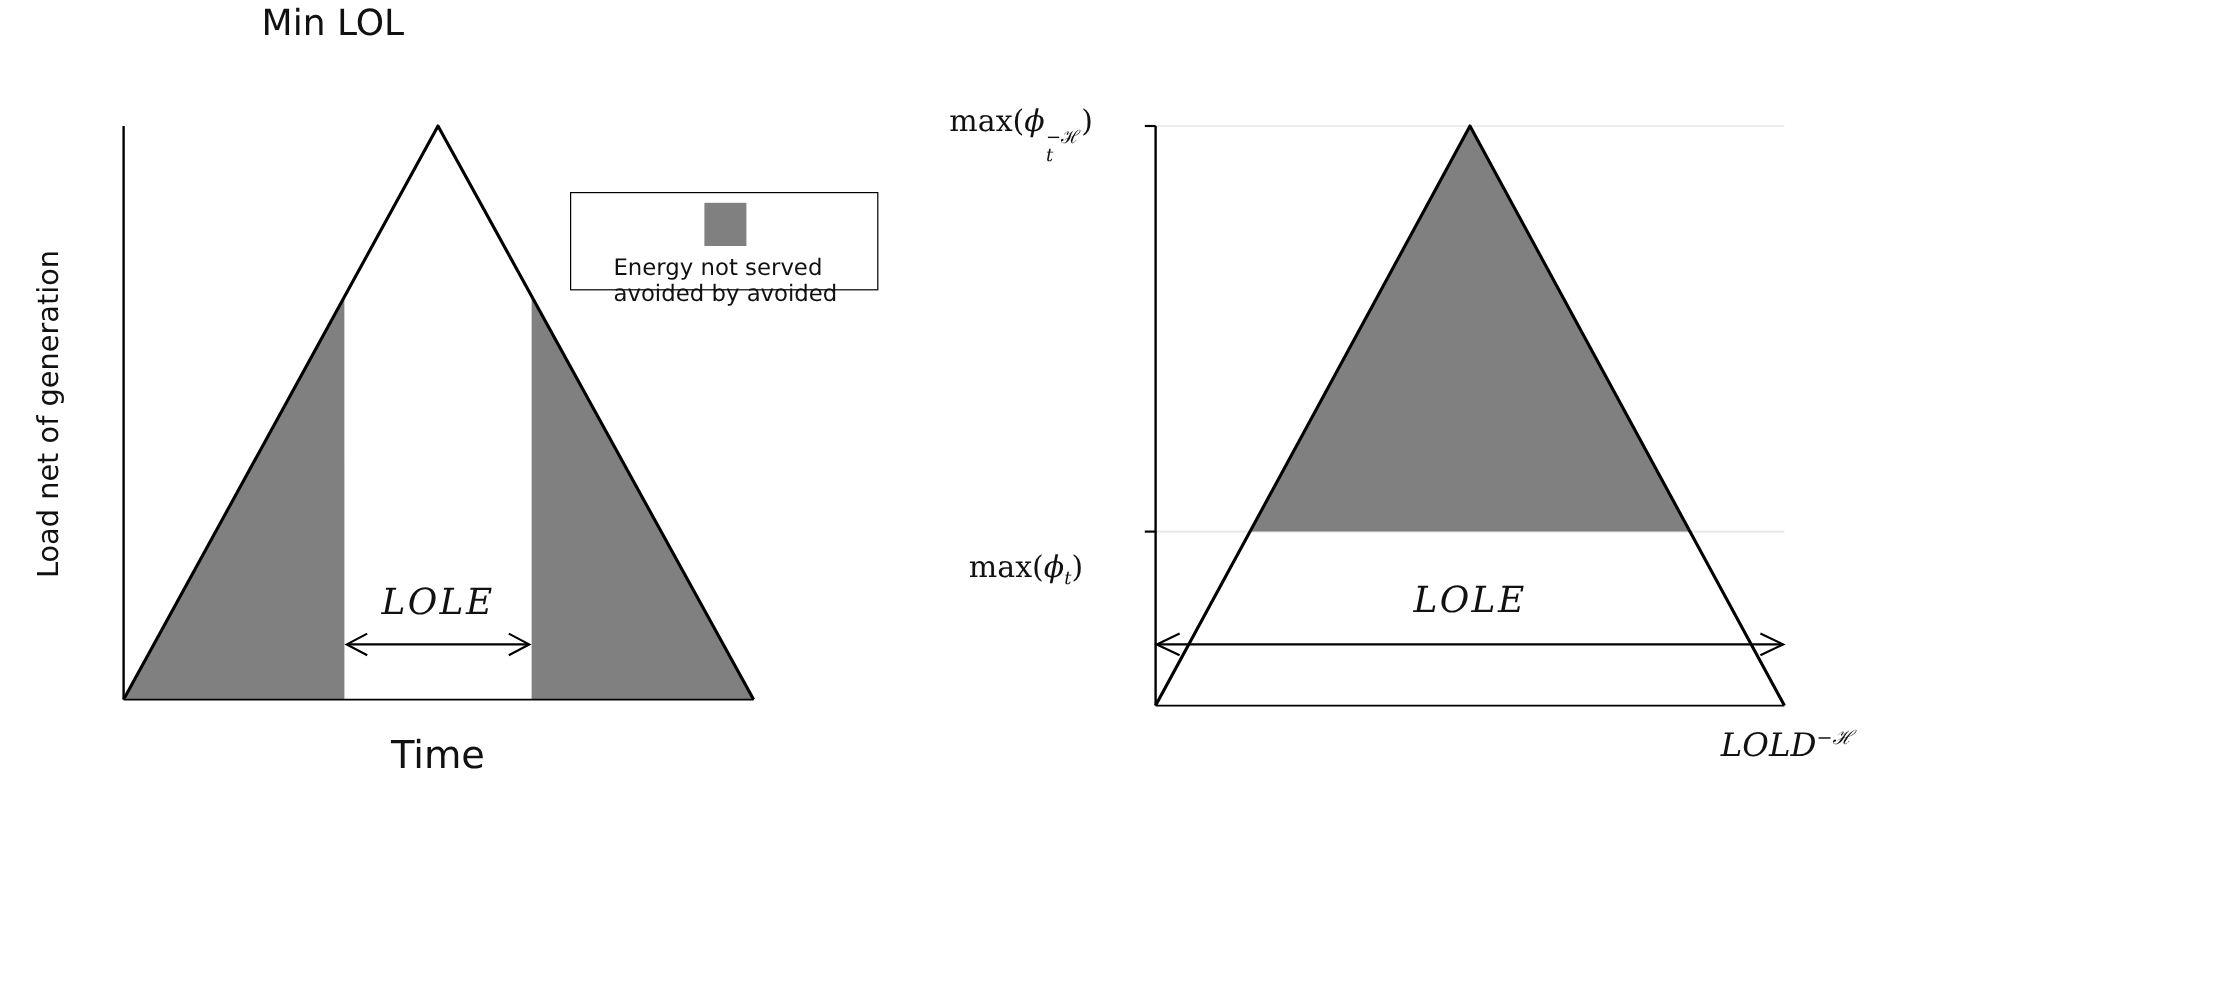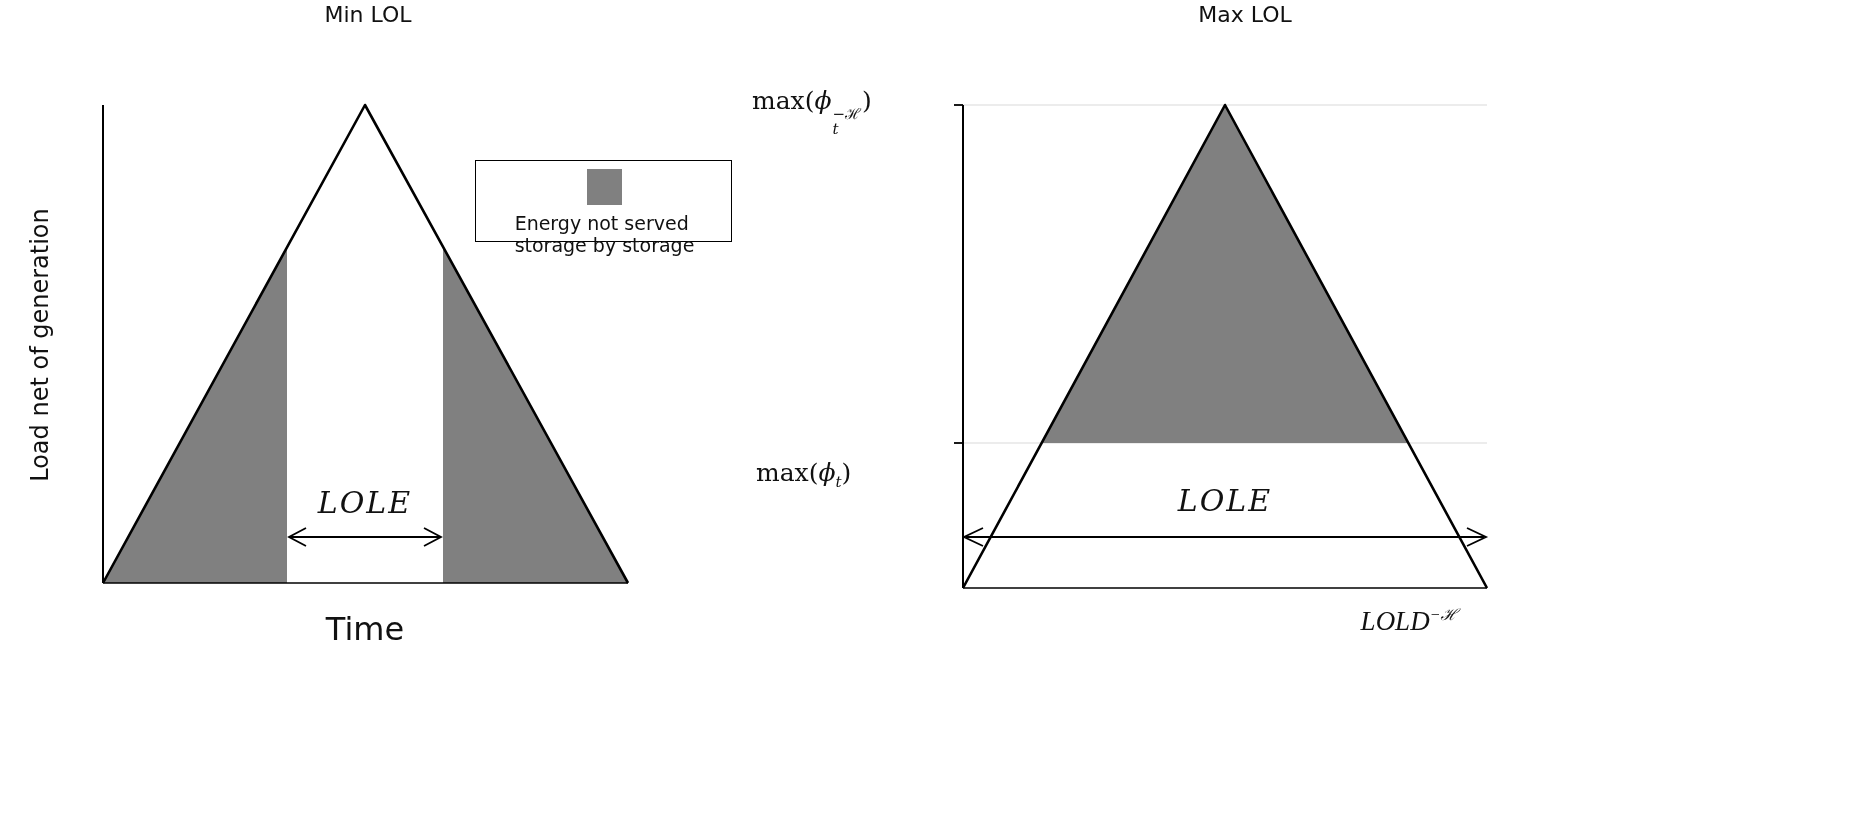--- a/index.html
+++ b/index.html
@@ -3,36 +3,36 @@
 <meta charset="utf-8">
 <style>
   * { margin: 0; padding: 0; box-sizing: border-box; }
   html, body { background: #ffffff; }
   body { font-family: "DejaVu Sans", sans-serif; color: #111111; }
 
   .figure { position: relative; width: 1858px; height: 826px; background: #ffffff; overflow: hidden; }
   .svg-layer { position: absolute; left: 0; top: 0; }
 
   .lbl { position: absolute; white-space: nowrap; }
-  .title { font-size: 22px; text-align: center; }
+  .title { font-size: 30px; }
   .axis-label { font-size: 32px; }
   .center { text-align: center; }
 
   .ylabel-left {
     left: 40px; top: 345px;
     transform: translate(-50%, -50%) rotate(-90deg);
     transform-origin: center center;
     font-size: 24px;
   }
 
   .math { font-family: "DejaVu Serif", serif; }
   .math-it { font-family: "DejaVu Serif", serif; font-style: italic; text-align: center; }
   .lole { font-size: 30px; letter-spacing: 2px; }
 
-  .tick-label { font-size: 25px; text-align: left; }
+  .tick-label { font-size: 25px; text-align: center; }
   .tick-label .phi { font-style: italic; }
   .scripts {
     display: inline-flex; flex-direction: column; align-items: flex-start;
     font-size: 15px; line-height: 1.0; vertical-align: -10px; margin: 0 1px;
   }
   .scripts .sup-only { font-size: 15px; }
   sub.t { font-size: 15px; }
   .sup-sm { font-size: 16px; }
 
   .legend {
@@ -90,36 +90,35 @@
   <div class="lbl ylabel-left">Load net of generation</div>
 
   <div class="lbl axis-label center" style="left:265px; top:610px; width:200px;">Time</div>
 
   <div class="lbl math-it lole center" style="left:265px; top:485px; width:200px;">LOLE</div>
 
   <div class="legend">
     <span class="legend-swatch"></span>
     <span class="legend-text">
       <div>Energy not served</div>
-      <div>storage by storage</div>
+      <div>avoided by avoided</div>
     </span>
   </div>
 
-  <div class="lbl title" style="left:1095px; top:2px; width:300px;">Max LOL</div>
 
   <div class="lbl math tick-label" style="left:752px; top:86px; width:198px;">
     <span>max(</span><span class="phi">ϕ</span><span class="scripts">
         <span class="sup-only">−ℋ</span>
         <span class="phi">t</span>
       </span><span>)</span>
   </div>
 
   <div class="lbl math tick-label" style="left:756px; top:426px; width:198px;margin-top:32px;">
     <span>max(</span><span class="phi">ϕ</span><sub class="t phi">t</sub><span>)</span>
   </div>
 
   <div class="lbl math-it lole center" style="left:1125px; top:483px; width:200px;">LOLE</div>
 
-  <div class="lbl math-it xlabel-right center" style="left:1324px; top:603px; width:170px;font-family:Liberation Serif, serif;">
+  <div class="lbl math-it xlabel-right center" style="left:1404px; top:603px; width:170px;">
     <span>LOLD</span><sup class="sup-sm">−ℋ</sup>
   </div>
 
 </div>
 
 </body></html>

